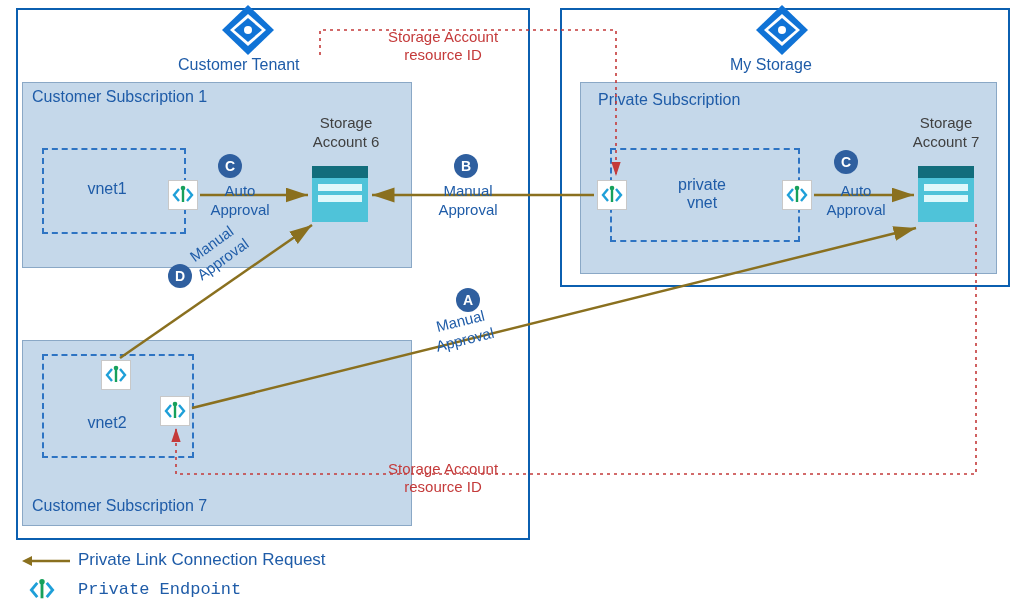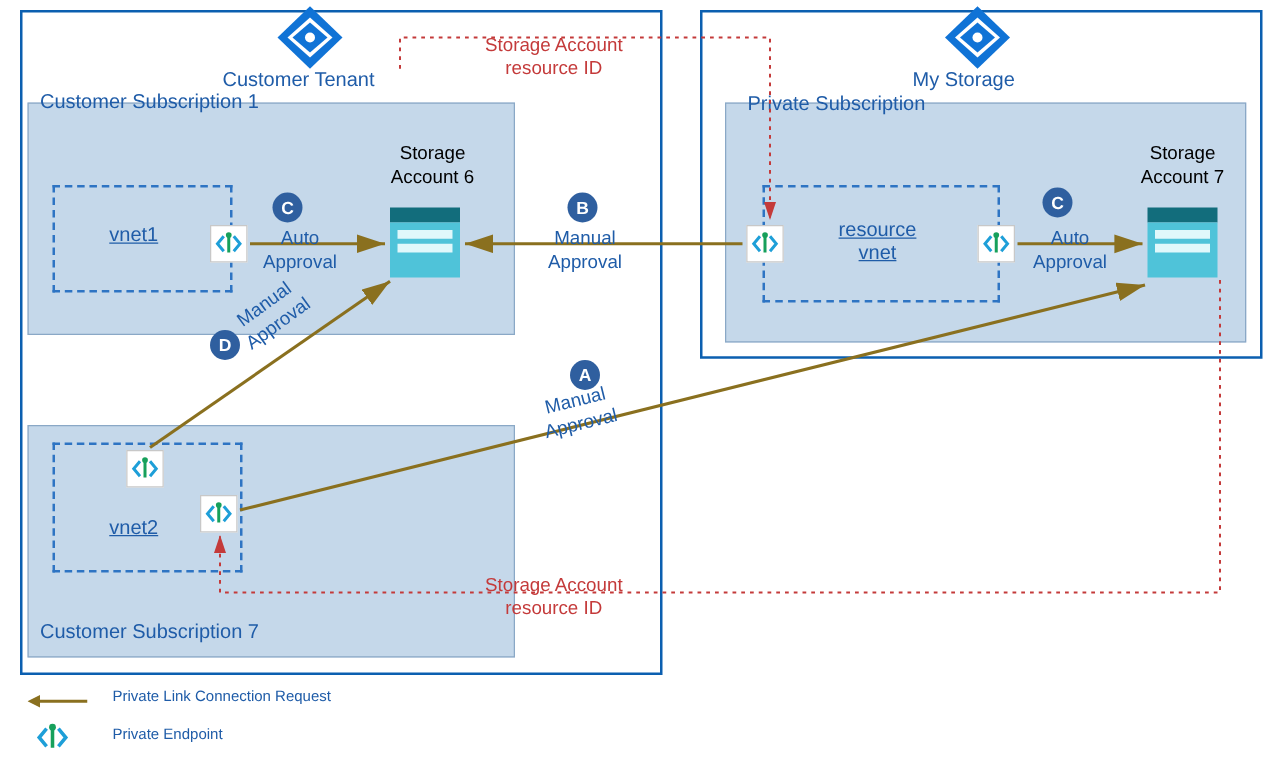--- a/index.html
+++ b/index.html
@@ -2,31 +2,31 @@
 <html><head>
 <meta charset="utf-8">
 <style>
   html, body { margin:0; padding:0; font-family:"Segoe UI", Arial, sans-serif; background:#fff; }
   .canvas { position:relative; width:1022px; height:610px; background:#fff; }
   .tenant-box { position:absolute; border:2px solid #0b5fb0; background:#fff; }
   .tenant-label { color:#1f5ca8; font-size:16px; }
   .sub-box { position:absolute; background:#c5d8ea; border:1px solid #8aa8c6; }
   .sub-label { position:absolute; color:#1f5ca8; font-size:16px; }
   .vnet-box { position:absolute; border:2px dashed #2e74c3; }
-  .vnet-label { position:absolute; color:#1f5ca8; font-size:16px; text-align:center; width:100%;text-decoration:underline; }
+  .vnet-label { position:absolute; color:#1f5ca8; font-size:16px; text-align:center; width:100%; }
   .pe-icon { position:absolute; width:28px; height:28px; background:#fff; border:1px solid #c8c8c8; display:flex; align-items:center; justify-content:center; }
   .storage-icon { position:absolute; width:56px; height:56px; }
   .storage-icon .top { width:56px; height:12px; background:#126d7c; }
   .storage-icon .mid { width:56px; height:44px; background:#4fc3d9; display:flex; flex-direction:column; gap:4px; padding:6px 6px 0 6px; box-sizing:border-box;}
   .storage-icon .line { height:7px; background:#e0f8fb; }
-  .storage-label { position:absolute; color:#000000; font-size:15px; text-align:center; line-height:1.25; }
+  .storage-label { position:absolute; color:#404040; font-size:15px; text-align:center; line-height:1.25; }
   .badge { position:absolute; width:24px; height:24px; border-radius:50%; background:#2f5f9f; color:#fff; font-weight:600; display:flex; align-items:center; justify-content:center; font-size:14px; }
   .approval { position:absolute; color:#1f5ca8; font-size:15px; text-align:center; line-height:1.25; }
   .annot-red { position:absolute; color:#c43a3a; font-size:15px; text-align:center; line-height:1.2; }
-  .legend-text { position:absolute; color:#1f5ca8; font-size:12px;margin-left:12px; }
+  .legend-text { position:absolute; color:#1f5ca8; font-size:17px; }
 </style>
 </head>
 <body>
 
 <div class="canvas">
 
   <div class="tenant-box" style="left:16px; top:8px; width:510px; height:528px;"></div>
 
   <svg style="position:absolute; left:218px; top:2px;" width="60" height="56" viewBox="0 0 60 56">
     <polygon points="30,3 56,28 30,53 4,28" fill="#1073d6"></polygon>
@@ -39,21 +39,21 @@
   <div class="tenant-box" style="left:560px; top:8px; width:446px; height:275px;"></div>
   <svg style="position:absolute; left:752px; top:2px;" width="60" height="56" viewBox="0 0 60 56">
     <polygon points="30,3 56,28 30,53 4,28" fill="#1073d6"></polygon>
     <polygon points="30,12 48,28 30,44 12,28" fill="#fff"></polygon>
     <polygon points="30,16 44,28 30,40 16,28" fill="#1073d6"></polygon>
     <circle cx="30" cy="28" r="4" fill="#fff"></circle>
   </svg>
   <div class="tenant-label" style="position:absolute; left:730px; top:56px; width:110px;">My Storage</div>
 
   <div class="sub-box" style="left:22px; top:82px; width:388px; height:184px;"></div>
-  <div class="sub-label" style="left:32px; top:73px;text-align:center;">Customer Subscription 1</div>
+  <div class="sub-label" style="left:32px; top:88px;text-align:center;">Customer Subscription 1</div>
 
   <div class="vnet-box" style="left:42px; top:148px; width:140px; height:82px;"></div>
   <div class="vnet-label" style="left:42px; top:180px; width:130px;">vnet1</div>
 
   <div class="pe-icon" style="left:168px; top:180px;">
     <svg width="22" height="22" viewBox="0 0 22 22">
       <polyline points="7,5 2,11 7,17" stroke="#1e9fd8" stroke-width="2.4" fill="none"></polyline>
       <polyline points="15,5 20,11 15,17" stroke="#1e9fd8" stroke-width="2.4" fill="none"></polyline>
       <line x1="11" y1="4" x2="11" y2="18" stroke="#17a05b" stroke-width="2.4"></line>
       <circle cx="11" cy="4" r="2.3" fill="#17a05b"></circle>
@@ -89,25 +89,25 @@
   <div class="pe-icon" style="left:160px; top:396px;">
     <svg width="22" height="22" viewBox="0 0 22 22">
       <polyline points="7,5 2,11 7,17" stroke="#1e9fd8" stroke-width="2.4" fill="none"></polyline>
       <polyline points="15,5 20,11 15,17" stroke="#1e9fd8" stroke-width="2.4" fill="none"></polyline>
       <line x1="11" y1="4" x2="11" y2="18" stroke="#17a05b" stroke-width="2.4"></line>
       <circle cx="11" cy="4" r="2.3" fill="#17a05b"></circle>
     </svg>
   </div>
 
   <div class="sub-box" style="left:580px; top:82px; width:415px; height:190px;"></div>
-  <div class="sub-label" style="left:598px; top:75px;">Private Subscription</div>
+  <div class="sub-label" style="left:598px; top:91px;">Private Subscription</div>
 
   <div class="vnet-box" style="left:610px; top:148px; width:186px; height:90px;"></div>
   <div class="vnet-label" style="left:624px; top:176px; width:156px;">
-     <span>resource</span><br>
+     <span>private</span><br>
      <span>vnet</span>
   </div>
 
   <div class="pe-icon" style="left:597px; top:180px;">
     <svg width="22" height="22" viewBox="0 0 22 22">
       <polyline points="7,5 2,11 7,17" stroke="#1e9fd8" stroke-width="2.4" fill="none"></polyline>
       <polyline points="15,5 20,11 15,17" stroke="#1e9fd8" stroke-width="2.4" fill="none"></polyline>
       <line x1="11" y1="4" x2="11" y2="18" stroke="#17a05b" stroke-width="2.4"></line>
       <circle cx="11" cy="4" r="2.3" fill="#17a05b"></circle>
     </svg>
@@ -204,15 +204,15 @@
   <div class="legend-text" style="left:78px; top:550px;">Private Link Connection Request</div>
 
   <div class="pe-icon" style="left:28px; top:576px; border:none;">
     <svg width="26" height="26" viewBox="0 0 22 22">
       <polyline points="7,5 2,11 7,17" stroke="#1e9fd8" stroke-width="2.4" fill="none"></polyline>
       <polyline points="15,5 20,11 15,17" stroke="#1e9fd8" stroke-width="2.4" fill="none"></polyline>
       <line x1="11" y1="4" x2="11" y2="18" stroke="#17a05b" stroke-width="2.4"></line>
       <circle cx="11" cy="4" r="2.3" fill="#17a05b"></circle>
     </svg>
   </div>
-  <div class="legend-text" style="left:78px; top:580px;">Private Endpoint</div>
+  <div class="legend-text" style="left:78px; top:580px;font-family:Liberation Mono, monospace;">Private Endpoint</div>
 
 </div>
 
 </body></html>

